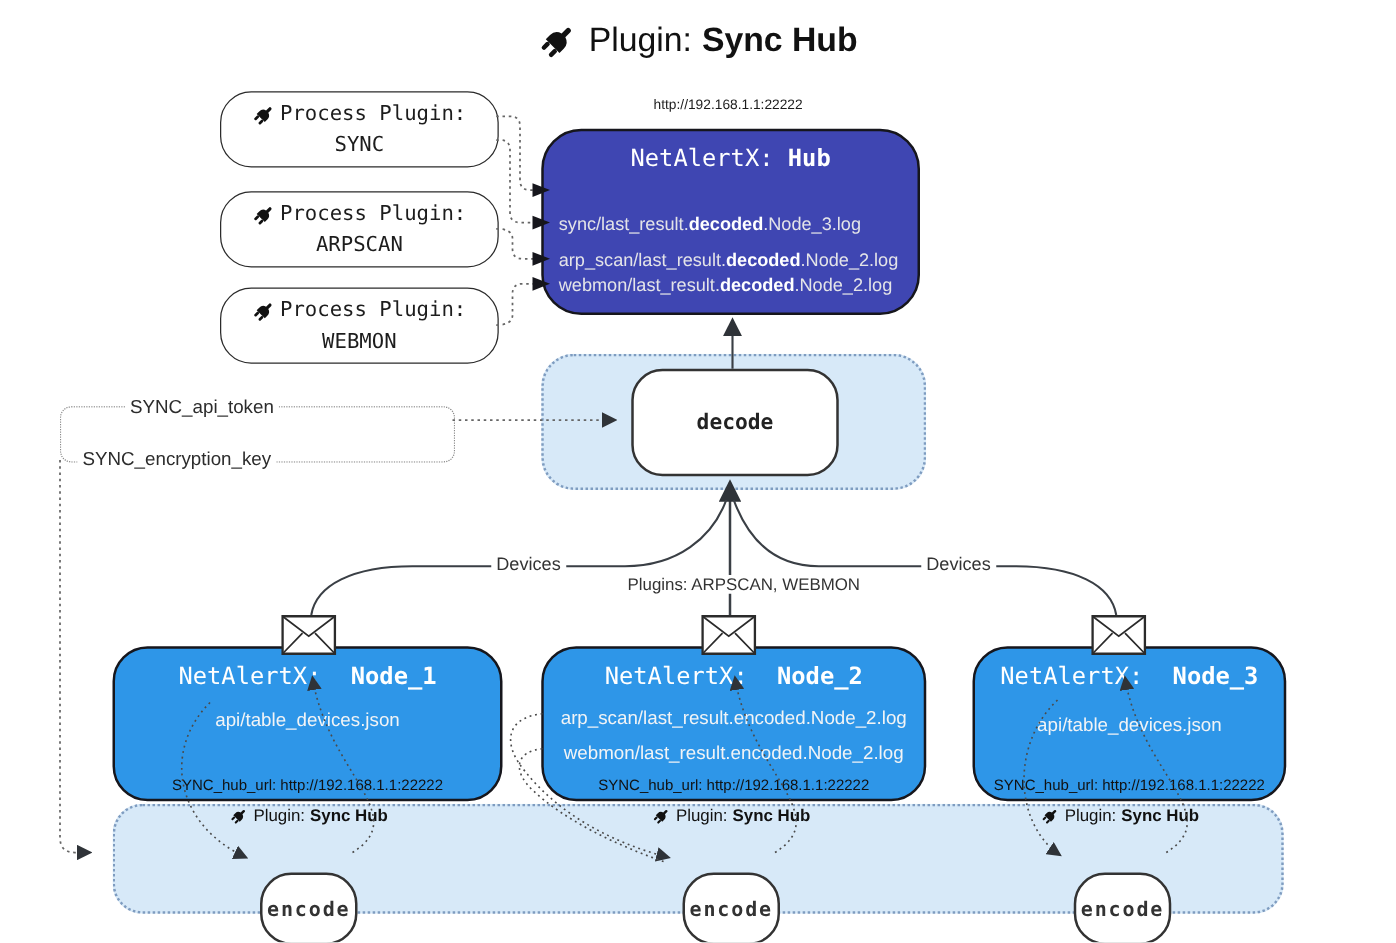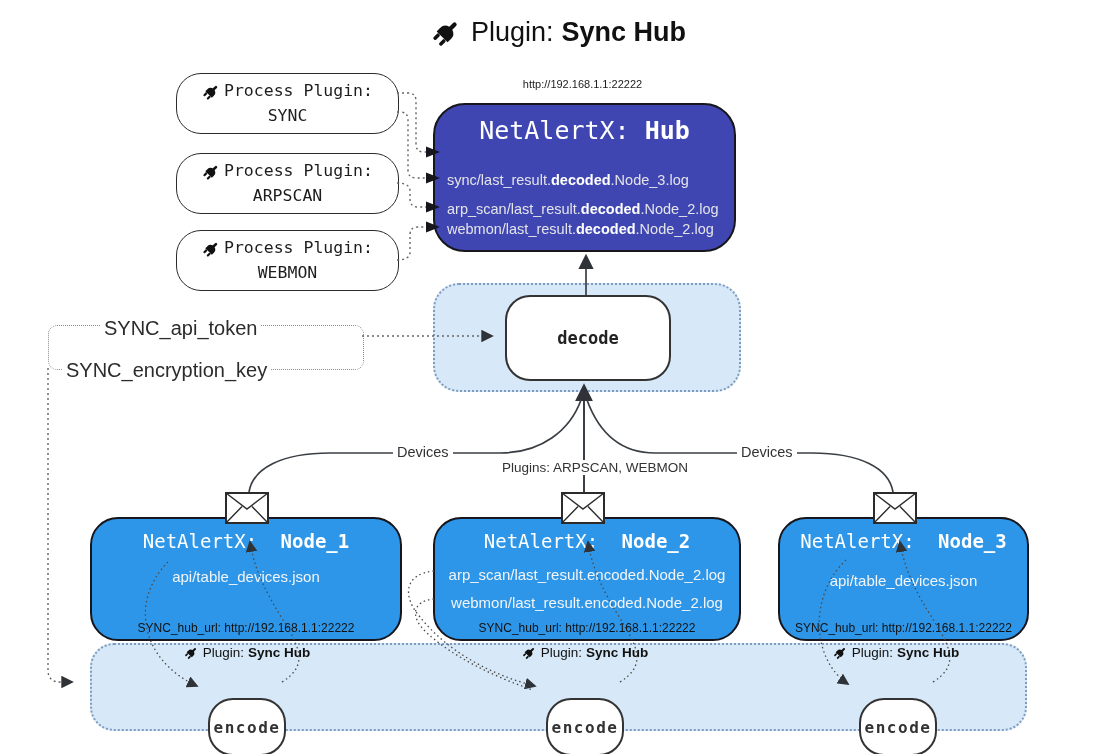--- a/index.html
+++ b/index.html
@@ -16,35 +16,35 @@
   
   .proc{width:221px;height:59px;left:176px;background:#fff;border:1.6px solid #2b2b2b;
         display:flex;flex-direction:column;align-items:center;justify-content:center;
         font-size:16.5px;color:#1d1d1d;z-index:2;line-height:1.5;}
   .proc .l1{display:flex;align-items:center;gap:3px;}
 
   
   .hub{left:433px;top:103px;width:299px;height:145px;background:#3F46B2;border:2px solid #16161c;
        border-radius:32px;z-index:2;}
   .hub-url{left:433px;top:78px;width:299px;text-align:center;font-size:11px;color:#1c1c1c;z-index:2;}
-  .hub-title{left:0;top:11px;width:100%;text-align:center;font-size:25px;color:#fff;}
+  .hub-title{left:0;top:11px;width:100%;text-align:center;font-size:19px;color:#fff;}
   .hub-title b{font-weight:700;}
   .hub-log{left:12px;width:283px;font-size:14.5px;color:#e4e4e8;white-space:nowrap;}
   .hub-log b{color:#fff;font-weight:700;}
 
   
   .panel{background:#D7E9F8;border:2px dotted #7E9CC0;z-index:1;}
   .decode-panel{left:433px;top:283px;width:304px;height:105px;border-radius:26px;}
   .wbox{background:#fff;border:2px solid #333;display:flex;align-items:center;justify-content:center;z-index:3;font-weight:bold;}
   .decode-box{left:505px;top:295px;width:162px;height:82px;font-size:17px;color:#222;}
 
   
   .settings-rect{left:48px;top:325px;width:314px;height:43px;border:1.5px dotted #8a8a8a;border-radius:9px;z-index:1;}
   .lbl{background:#fff;padding:0 4px;color:#2c2c2c;z-index:6;white-space:nowrap;}
-  .settings-lbl{font-size:20px;}
+  .settings-lbl{font-size:15px;}
 
   
   .edge-lbl{font-size:14.5px;color:#333;z-index:6;}
 
   
   .node{top:517px;height:120px;background:#2E96E8;border:2px solid #16161c;border-radius:28px;z-index:2;}
   .node-title{left:0;top:11px;width:100%;text-align:center;font-size:19px;color:#fff;white-space:nowrap;}
   .node-title b{font-weight:700;padding-left:12px;}
   .node-file{left:0;width:100%;text-align:center;font-size:15px;color:#f2f4f6;white-space:nowrap;}
   .node-url{left:0;top:102px;width:100%;text-align:center;font-size:12px;color:#111;}

